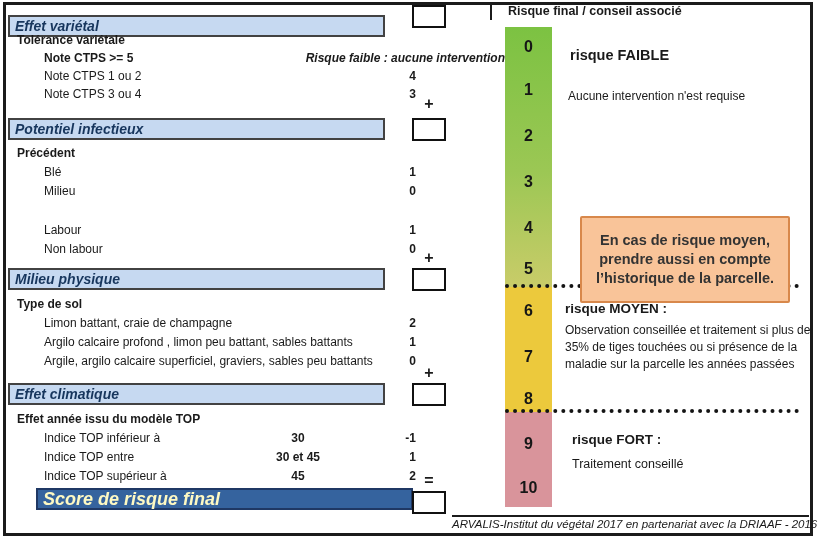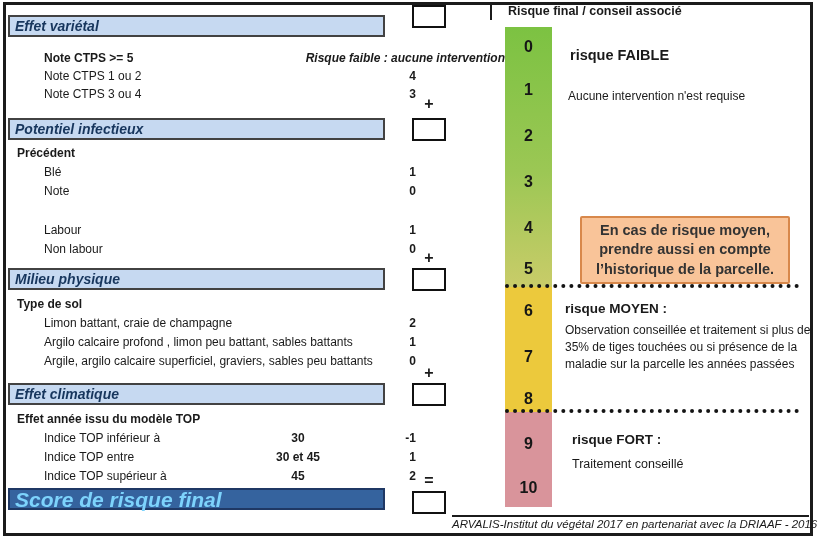--- a/index.html
+++ b/index.html
@@ -5,21 +5,21 @@
   html,body{margin:0;padding:0;background:#fff;}
   #page{position:relative;width:820px;height:540px;background:#fff;overflow:hidden;
         font-family:"Liberation Sans","DejaVu Sans",sans-serif;color:#1a1a1a;}
   #frame{position:absolute;left:3px;top:2px;width:804px;height:528px;border:3px solid #1b1b1b;}
 
   
   .sec-h{position:absolute;left:8px;width:377px;height:22px;background:#c6d9f1;
          border:2px solid #424242;box-sizing:border-box;
          font-size:14px;font-weight:bold;font-style:italic;color:#17365d;
          padding-left:5px;line-height:19px;}
-  .sec-h.dark{background:#35639e;color:#7dd3fc;font-size:21px;border-color:#1f3864;}
+  .sec-h.dark{background:#35639e;color:#fef9c3;font-size:18px;border-color:#1f3864;margin-left:28px;}
 
   
   .row{position:absolute;left:8px;width:500px;height:19px;font-size:12px;}
   .row .lbl{position:absolute;top:2px;white-space:nowrap;}
   .i1{left:9px;} .i2{left:22px;padding-left:14px;}
   .b{font-weight:bold;}
   .row .mid{position:absolute;left:235px;width:110px;top:2px;text-align:center;font-weight:bold;}
   .row .val{position:absolute;left:383px;width:25px;top:2px;text-align:right;font-weight:bold;}
   .row .note{position:absolute;left:220px;width:277px;top:2px;text-align:right;
              font-weight:bold;font-style:italic;white-space:nowrap;}
@@ -35,36 +35,39 @@
   .scale-h{position:absolute;left:508px;top:4px;font-size:12.5px;font-weight:bold;white-space:nowrap;}
   #strip{position:absolute;left:505px;top:27px;width:47px;height:480px;}
   .zone{position:absolute;left:0;width:47px;}
   .num{position:absolute;left:505px;width:47px;text-align:center;
        font-size:16px;font-weight:bold;line-height:20px;color:#161616;}
   .dotline{position:absolute;left:505px;width:294px;height:0;border-top:4px dotted #141414;z-index:1;}
 
   .risk-label{position:absolute;font-weight:bold;font-size:14px;white-space:nowrap;}
   .risk-desc{position:absolute;font-size:12px;line-height:16px;}
 
-  #callout{position:absolute;left:580px;top:216px;width:210px;height:68px;z-index:2;
+  #callout{position:absolute;left:580px;top:216px;width:210px;height:87px;z-index:2;
            border:2px solid #d8884b;border-radius:2px;box-sizing:border-box;
            display:flex;align-items:center;justify-content:center;text-align:center;
            font-size:14.5px;font-weight:600;line-height:1.32;color:#333;}
 
   #credit-box{position:absolute;left:452px;top:515px;width:357px;border-top:2px solid #1b1b1b;
               text-align:right;padding:1px 6px 0 0;box-sizing:border-box;
               font-size:11.5px;font-style:italic;white-space:nowrap;}
 </style>
 </head>
 <body>
 
 <div id="page">
   <div id="frame"></div>
 
   <div class="sec-h" style="top:15px">Effet variétal</div>
+  <div class="row" style="top:31px">
+    <span class="lbl i1 b">Tolérance variétale</span>
+  </div>
   <div class="row" style="top:49px">
     <span class="lbl i2 b">Note CTPS &gt;= 5</span>
     <span class="note">Risque faible : aucune intervention</span>
   </div>
   <div class="row" style="top:67px">
     <span class="lbl i2">Note CTPS 1 ou 2</span>
     <span class="val">4</span>
   </div>
   <div class="row" style="top:85px">
     <span class="lbl i2">Note CTPS 3 ou 4</span>
@@ -73,21 +76,21 @@
 
   <div class="sec-h" style="top:118px">Potentiel infectieux</div>
   <div class="row" style="top:144px">
     <span class="lbl i1 b">Précédent</span>
   </div>
   <div class="row" style="top:163px">
     <span class="lbl i2">Blé</span>
     <span class="val">1</span>
   </div>
   <div class="row" style="top:182px">
-    <span class="lbl i2">Note</span>
+    <span class="lbl i2">Milieu</span>
     <span class="val">0</span>
   </div>
   <div class="row" style="top:221px">
     <span class="lbl i2">Labour</span>
     <span class="val">1</span>
   </div>
   <div class="row" style="top:240px">
     <span class="lbl i2">Non labour</span>
     <span class="val">0</span>
   </div>

